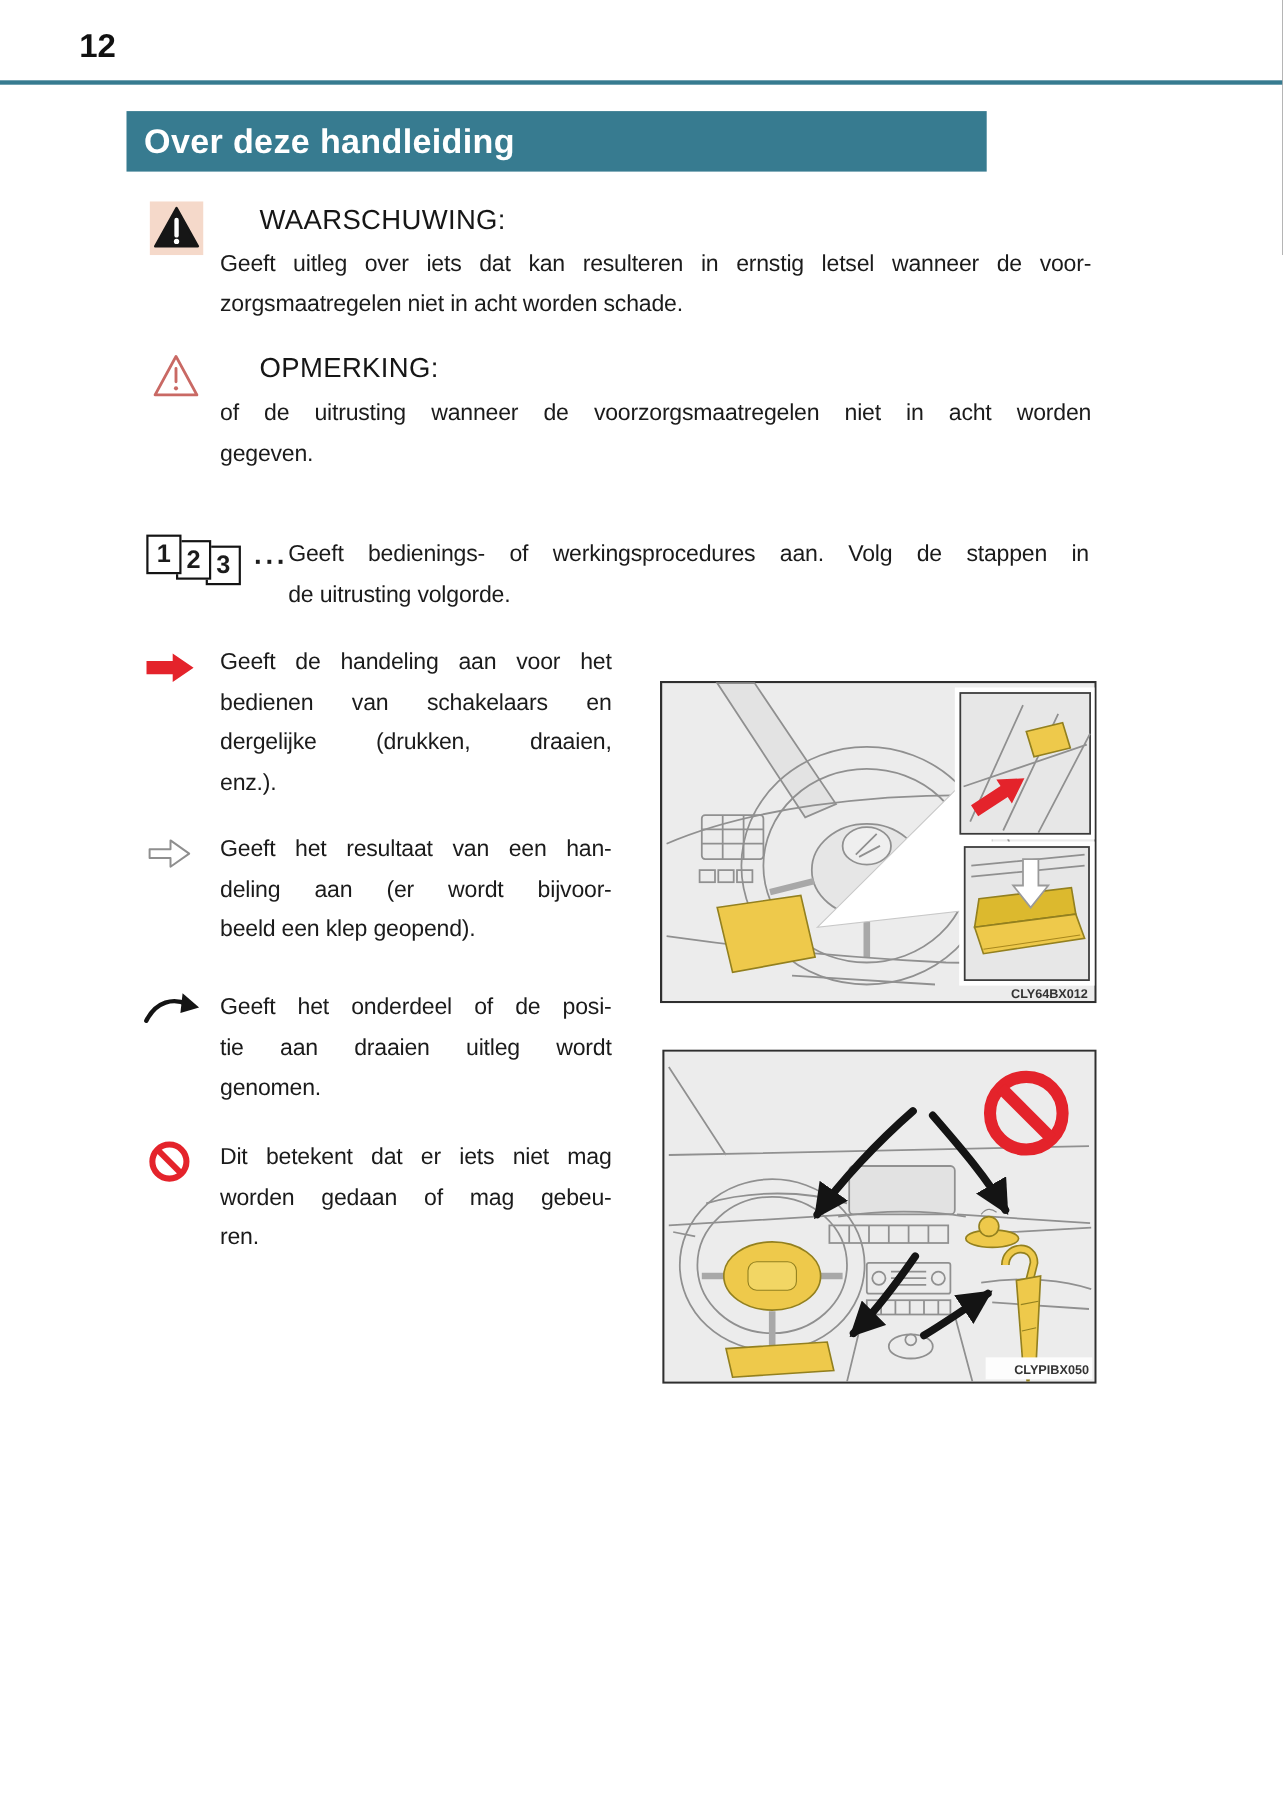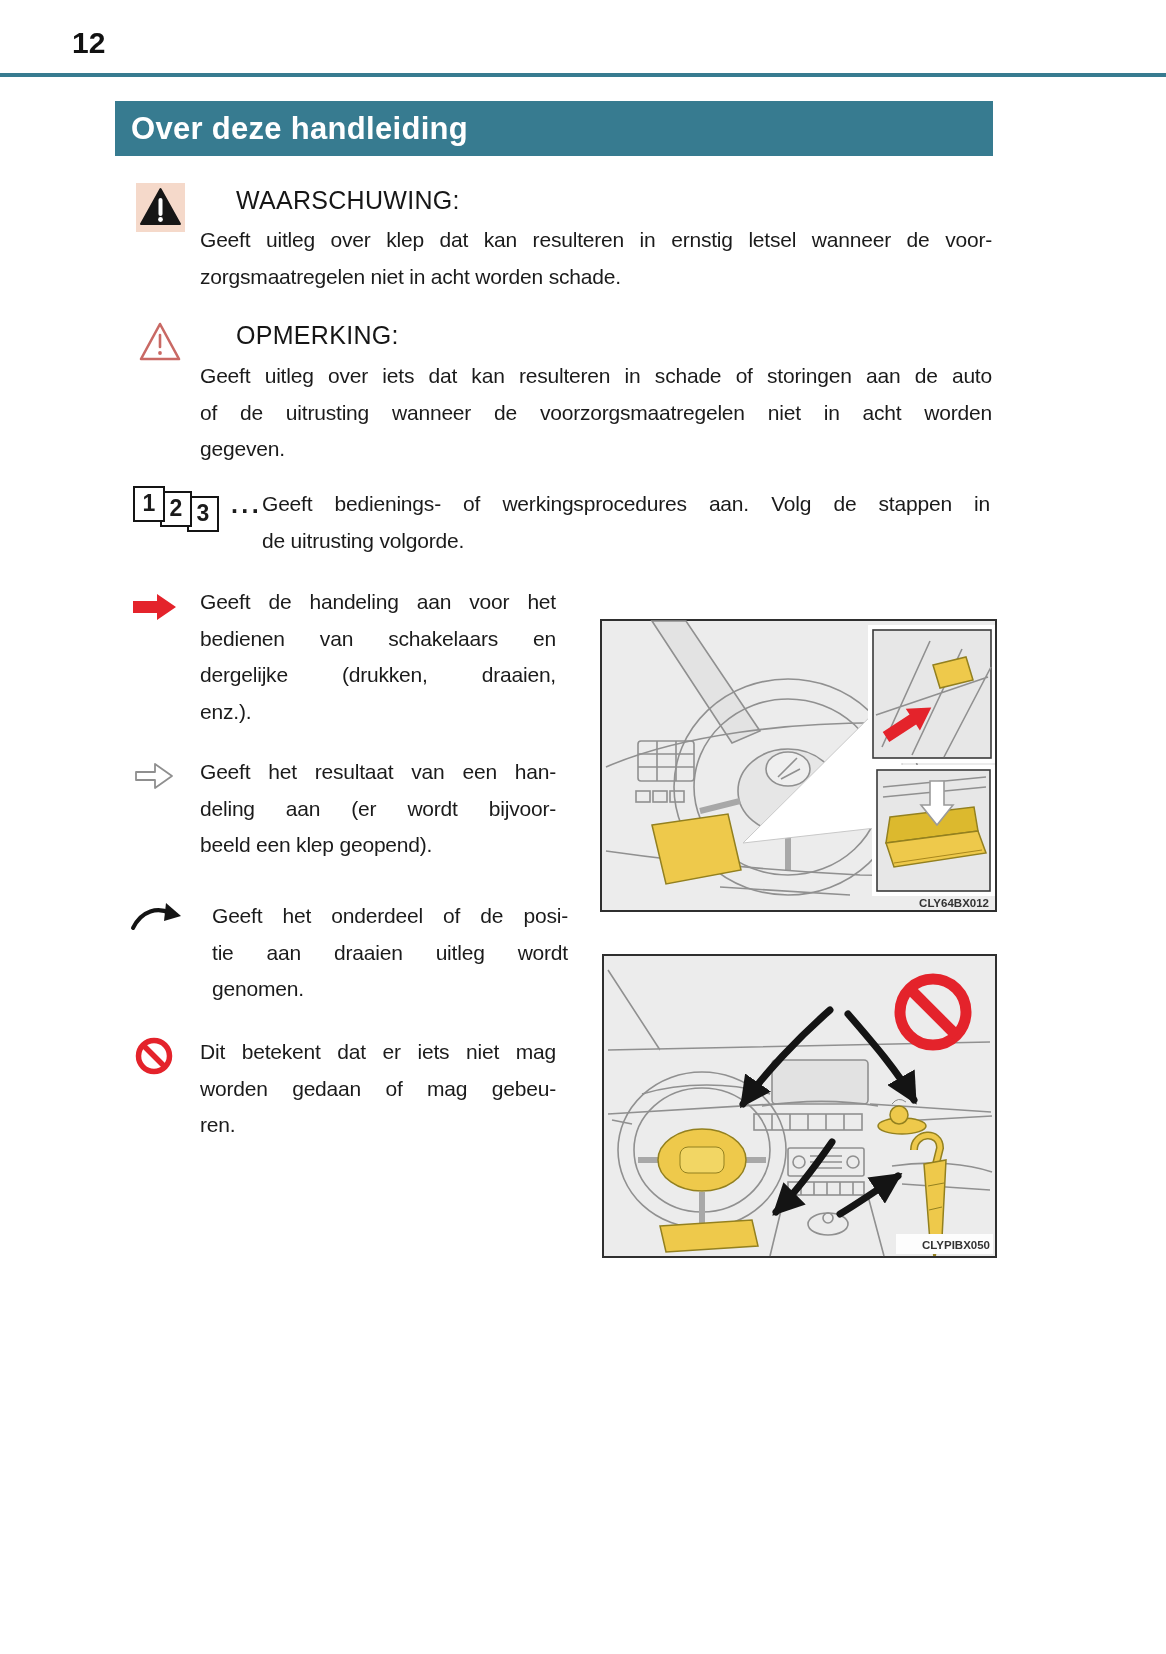--- a/index.html
+++ b/index.html
@@ -5,21 +5,21 @@
   :root{
     --teal:#377b90; --red:#e4232b; --salmon:#f5d9ca; --notice:#c96964;
     --yellow:#eec94b; --yellow-dark:#93801f; --ink:#1b1b1b; --line:#909090;
   }
   html,body{margin:0;padding:0;background:#777;}
   .page{position:relative;width:1166px;height:1654px;background:#ffffff;margin:0 auto;
         font-family:"Liberation Sans", sans-serif;color:var(--ink);overflow:hidden;}
   .abs{position:absolute;}
   .pageno{left:72px;top:26px;font-size:30px;font-weight:bold;color:#111;}
   .toprule{left:0;top:73px;width:1166px;height:4px;background:var(--teal);}
-  .titlebar{left:115px;top:101px;width:878px;height:55px;background:var(--teal);}
+  .titlebar{left:115px;top:101px;width:782px;height:55px;background:var(--teal);}
   .titlebar span{display:block;padding-left:16px;line-height:55px;color:#fff;
                  font-size:31px;font-weight:bold;letter-spacing:.3px;}
   .sec-title{font-size:25px;letter-spacing:.3px;color:#161616;white-space:nowrap;margin-left:36px;}
   .body{font-size:21px;letter-spacing:-.2px;line-height:36.5px;color:var(--ink);}
   .ln{height:36.5px;white-space:nowrap;}
   .ln.jst{white-space:normal;text-align:justify;text-align-last:justify;}
   .steps{display:flex;align-items:flex-start;}
   .stepbox{width:28px;height:32px;border:2.5px solid #141414;background:#fff;
            font-size:23px;font-weight:bold;text-align:center;line-height:31px;
            position:relative;}
@@ -52,34 +52,33 @@
   <div class="abs" style="left:136px;top:183px">
     <svg width="49" height="49" viewBox="0 0 49 49">
       <rect x="0" y="0" width="49" height="49" fill="var(--salmon)"></rect>
       <polygon points="24.5,6 44,41 5,41" fill="#161616" stroke="#161616" stroke-linejoin="round" stroke-width="2"></polygon>
       <line x1="24.5" y1="17" x2="24.5" y2="31" stroke="#fff" stroke-width="4" stroke-linecap="round"></line>
       <circle cx="24.5" cy="36.5" r="2.4" fill="#fff"></circle>
     </svg>
   </div>
   <div class="abs sec-title" style="left:200px;top:186px">WAARSCHUWING:</div>
   <div class="abs body" style="left:200px;top:222px;width:792px">
-    <div class="ln jst">Geeft uitleg over klep dat kan resulteren in ernstig letsel wanneer de voor-</div>
+    <div class="ln jst">Geeft uitleg over iets dat kan resulteren in ernstig letsel wanneer de voor-</div>
     <div class="ln">zorgsmaatregelen niet in acht worden schade.</div>
   </div>
 
   <div class="abs" style="left:138px;top:320px">
     <svg width="44" height="44" viewBox="0 0 44 44">
       <polygon points="22,4 41,39 3,39" fill="none" stroke="var(--notice)" stroke-width="2.6" stroke-linejoin="round"></polygon>
       <line x1="22" y1="15" x2="22" y2="27" stroke="var(--notice)" stroke-width="2.6" stroke-linecap="round"></line>
       <circle cx="22" cy="33" r="1.9" fill="var(--notice)"></circle>
     </svg>
   </div>
   <div class="abs sec-title" style="left:200px;top:321px">OPMERKING:</div>
   <div class="abs body" style="left:200px;top:358px;width:792px">
-    <div class="ln jst">Geeft uitleg over iets dat kan resulteren in schade of storingen aan de auto</div>
     <div class="ln jst">of de uitrusting wanneer de voorzorgsmaatregelen niet in acht worden</div>
     <div class="ln">gegeven.</div>
   </div>
 
   <div class="abs steps" style="left:133px;top:486px">
     <div class="stepbox b1">1</div>
     <div class="stepbox b2">2</div>
     <div class="stepbox b3">3</div>
     <div class="stepdots">···</div>
   </div>
@@ -110,21 +109,21 @@
     <div class="ln jst">deling aan (er wordt bijvoor-</div>
     <div class="ln">beeld een klep geopend).</div>
   </div>
 
   <div class="abs" style="left:130px;top:900px">
     <svg width="52" height="36" viewBox="0 0 52 36">
       <path d="M3,28 C12,10 28,7 40,13" fill="none" stroke="#141414" stroke-width="4" stroke-linecap="round"></path>
       <polygon points="36,3 51,16 34,21" fill="#141414"></polygon>
     </svg>
   </div>
-  <div class="abs body" style="left:212px;top:898px;width:356px">
+  <div class="abs body" style="left:200px;top:898px;width:356px">
     <div class="ln jst">Geeft het onderdeel of de posi-</div>
     <div class="ln jst">tie aan draaien uitleg wordt</div>
     <div class="ln">genomen.</div>
   </div>
 
   <div class="abs" style="left:134px;top:1036px">
     <svg width="40" height="40" viewBox="0 0 40 40">
       <circle cx="20" cy="20" r="15.5" class="s-red" stroke-width="5.5"></circle>
       <line x1="10" y1="10" x2="30" y2="30" class="s-red" stroke-width="5.5"></line>
     </svg>

